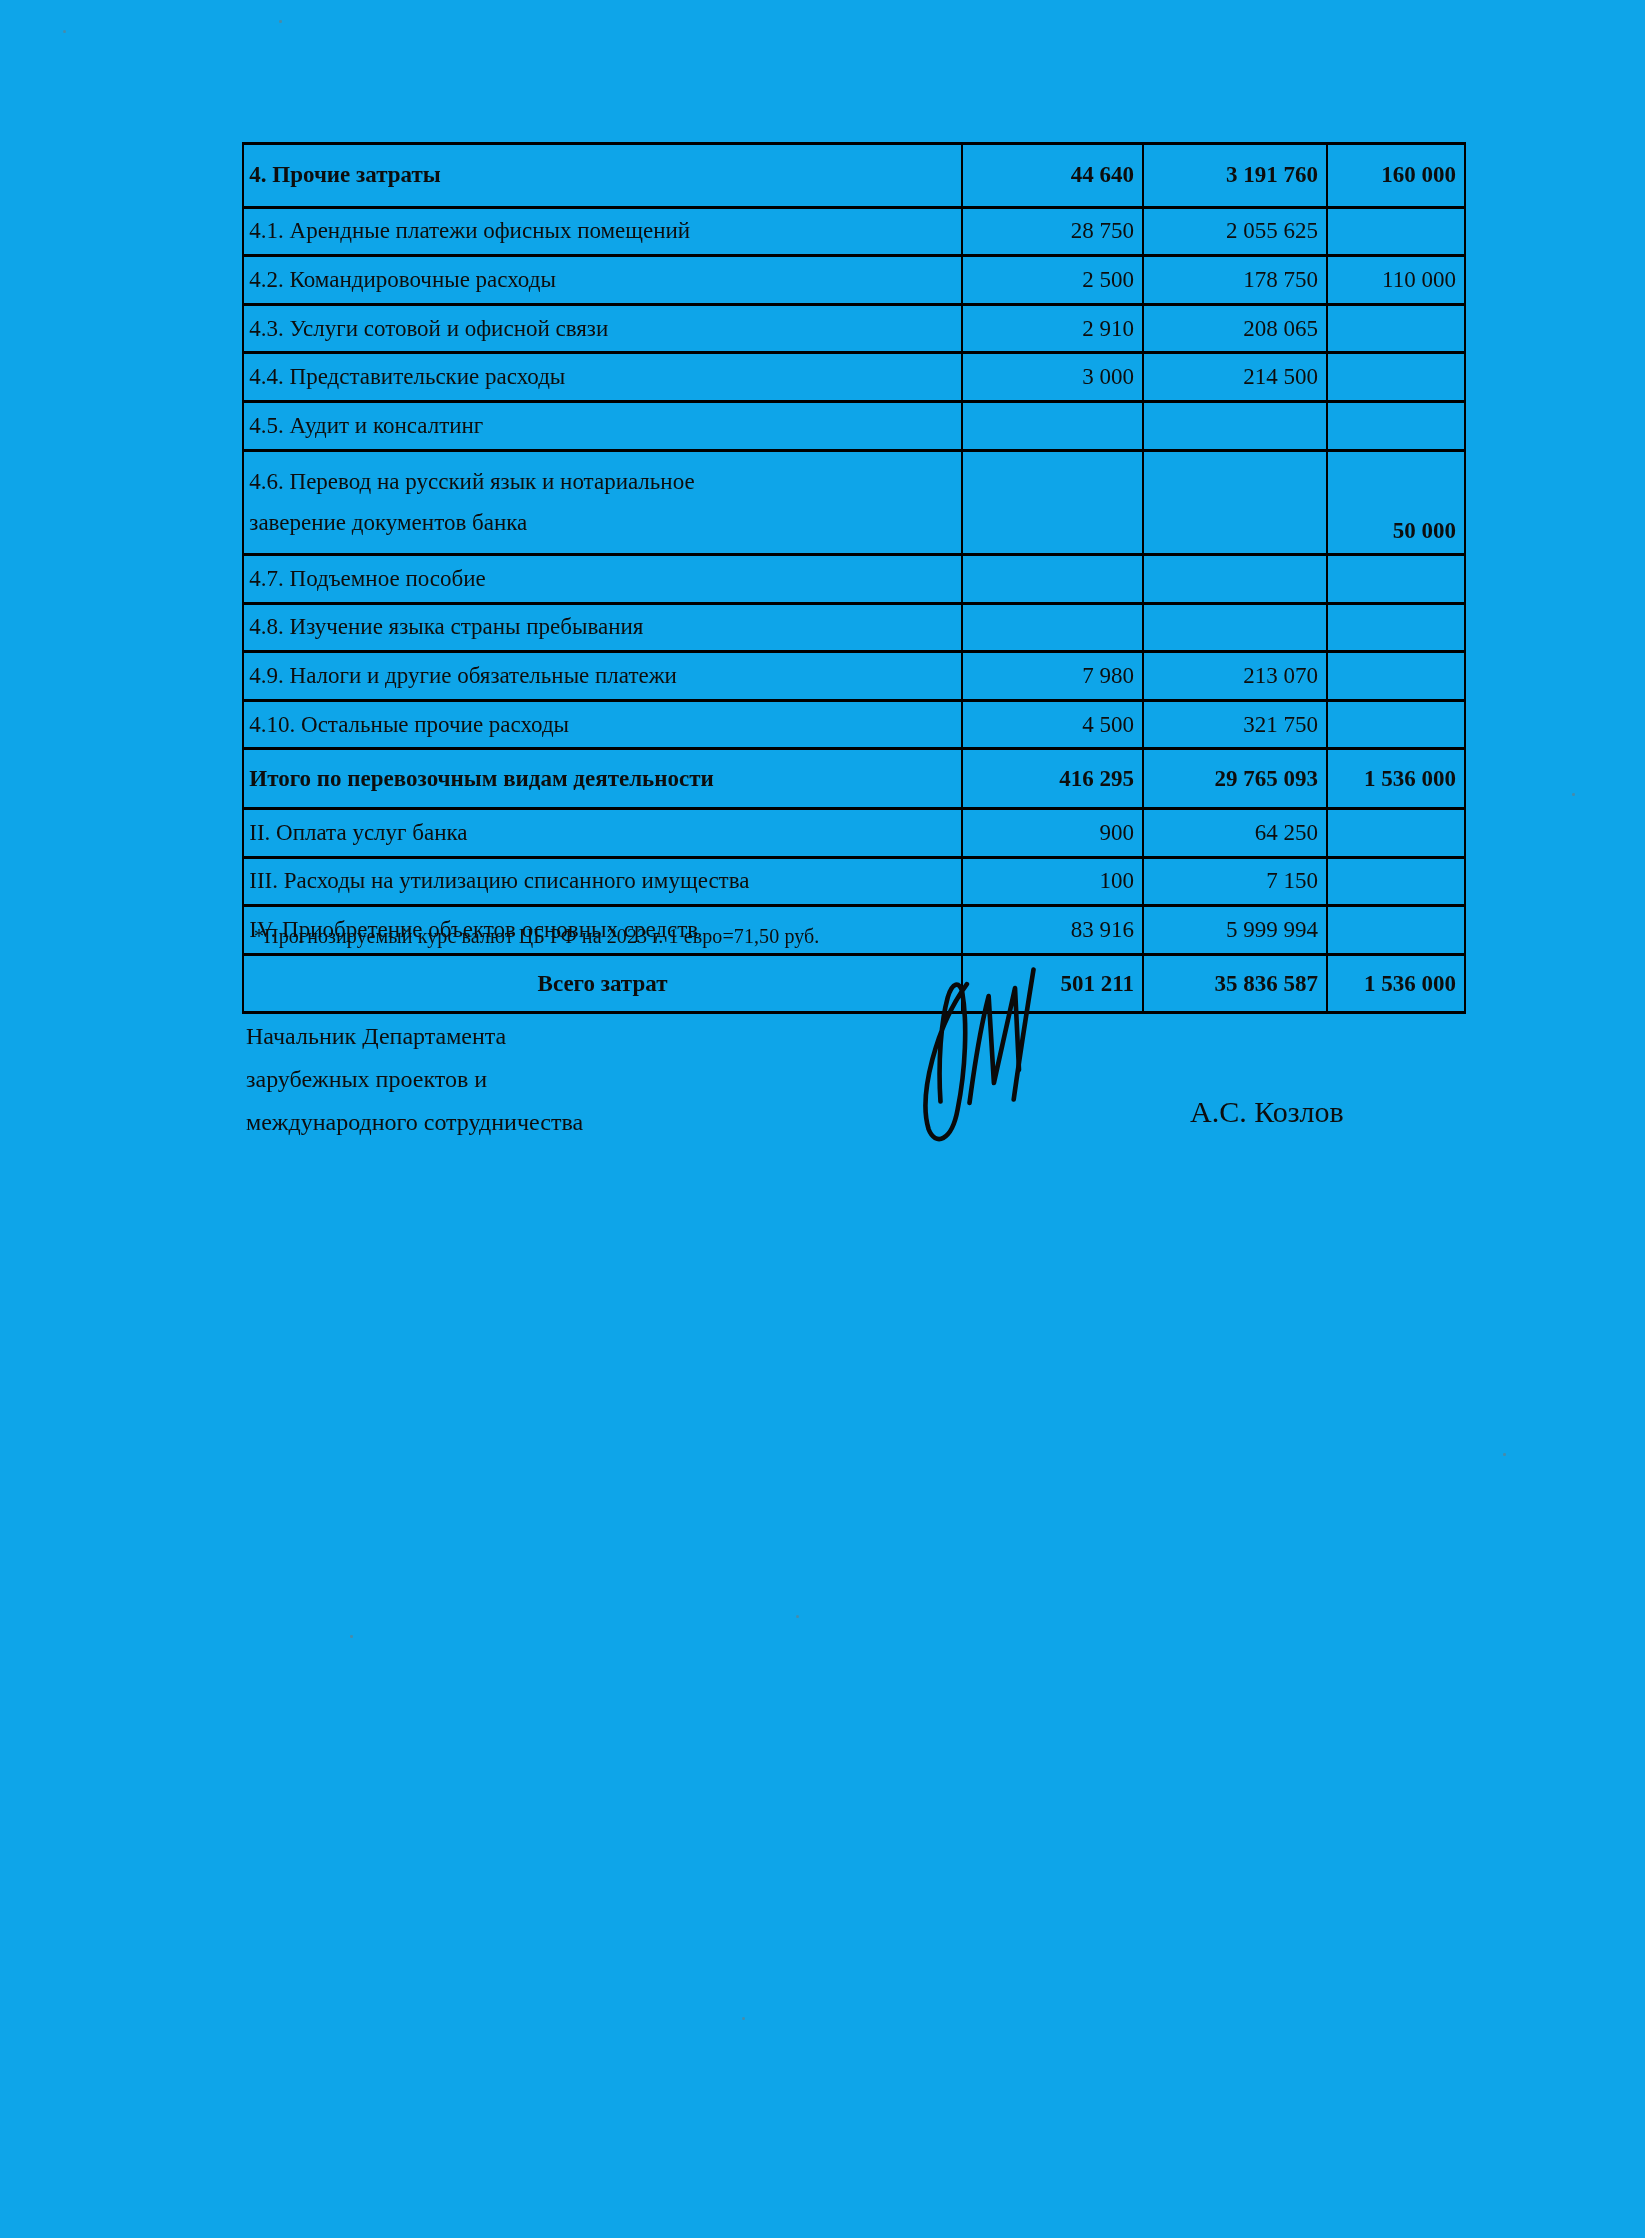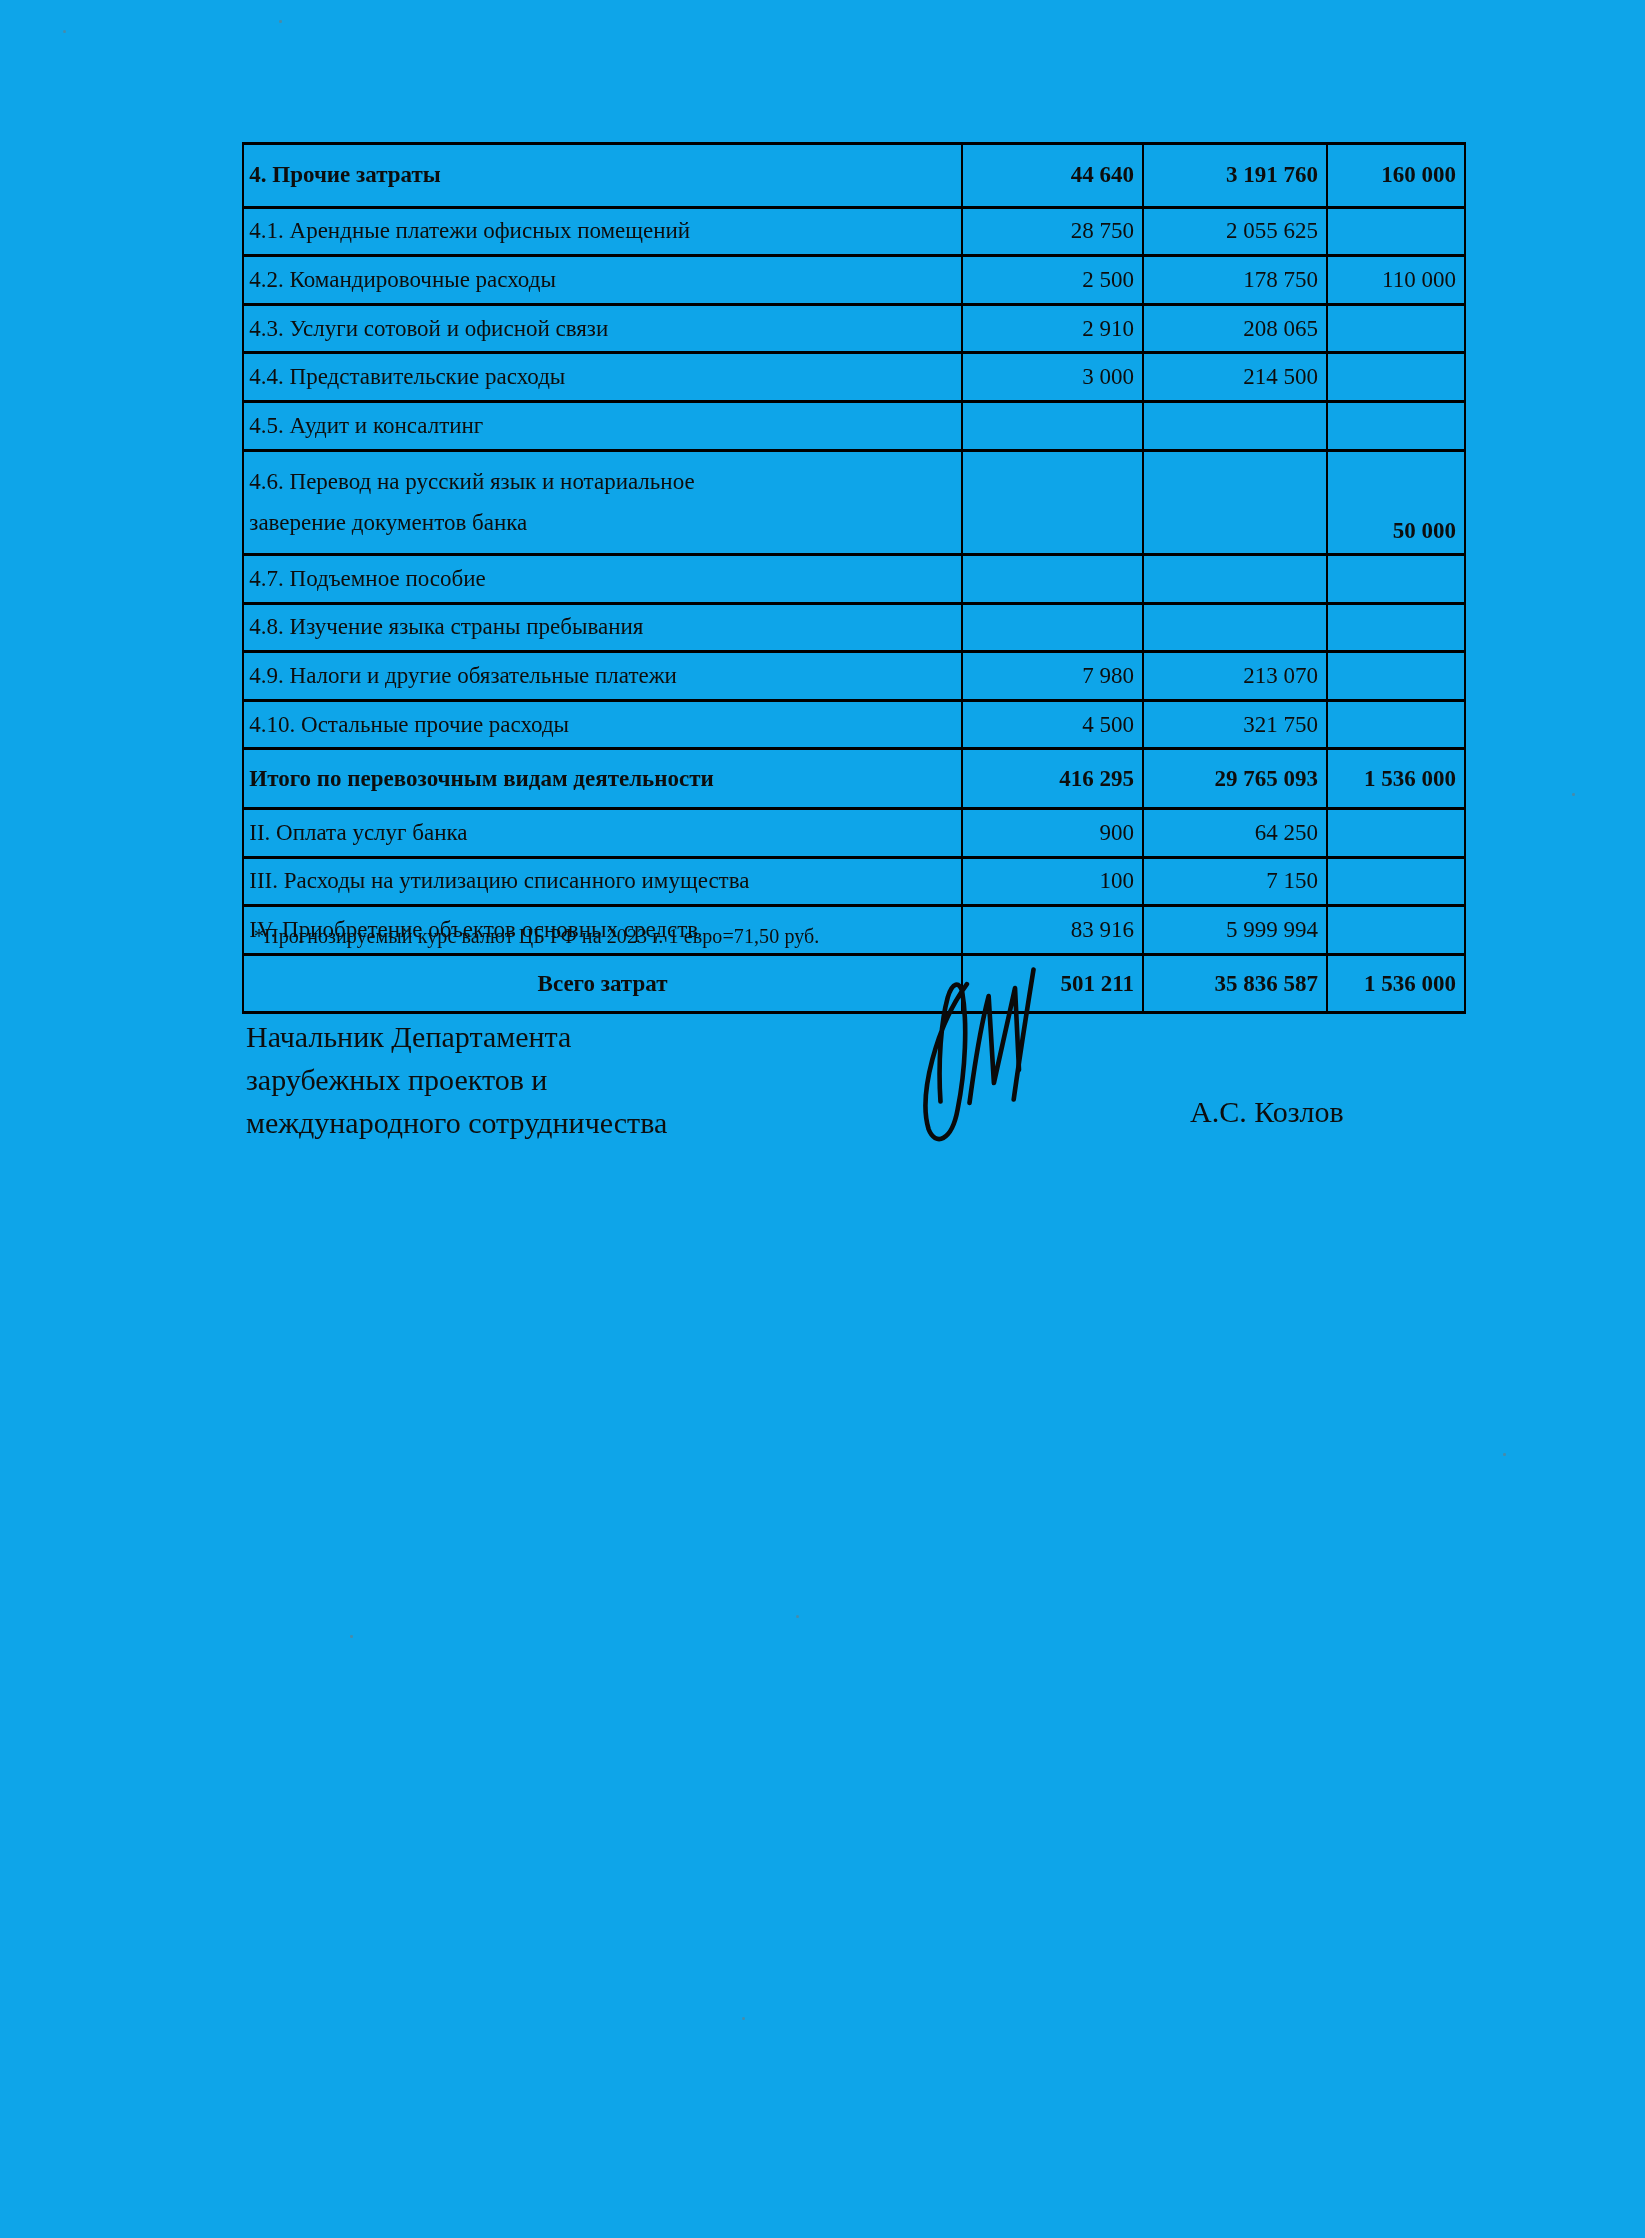--- a/index.html
+++ b/index.html
@@ -56,21 +56,21 @@
     top: 925px;
     font-size: 20px;
     letter-spacing: 0.1px;
   }
 
   
   .sig-title {
     position: absolute;
     left: 246px;
     top: 1015px;
-    font-size: 30px;
+    font-size: 24px;
     line-height: 43px;
     white-space: nowrap;
   }
   .sig-name {
     position: absolute;
     left: 1190px;
     top: 1095px;
     font-size: 30px;
     white-space: nowrap;
   }

